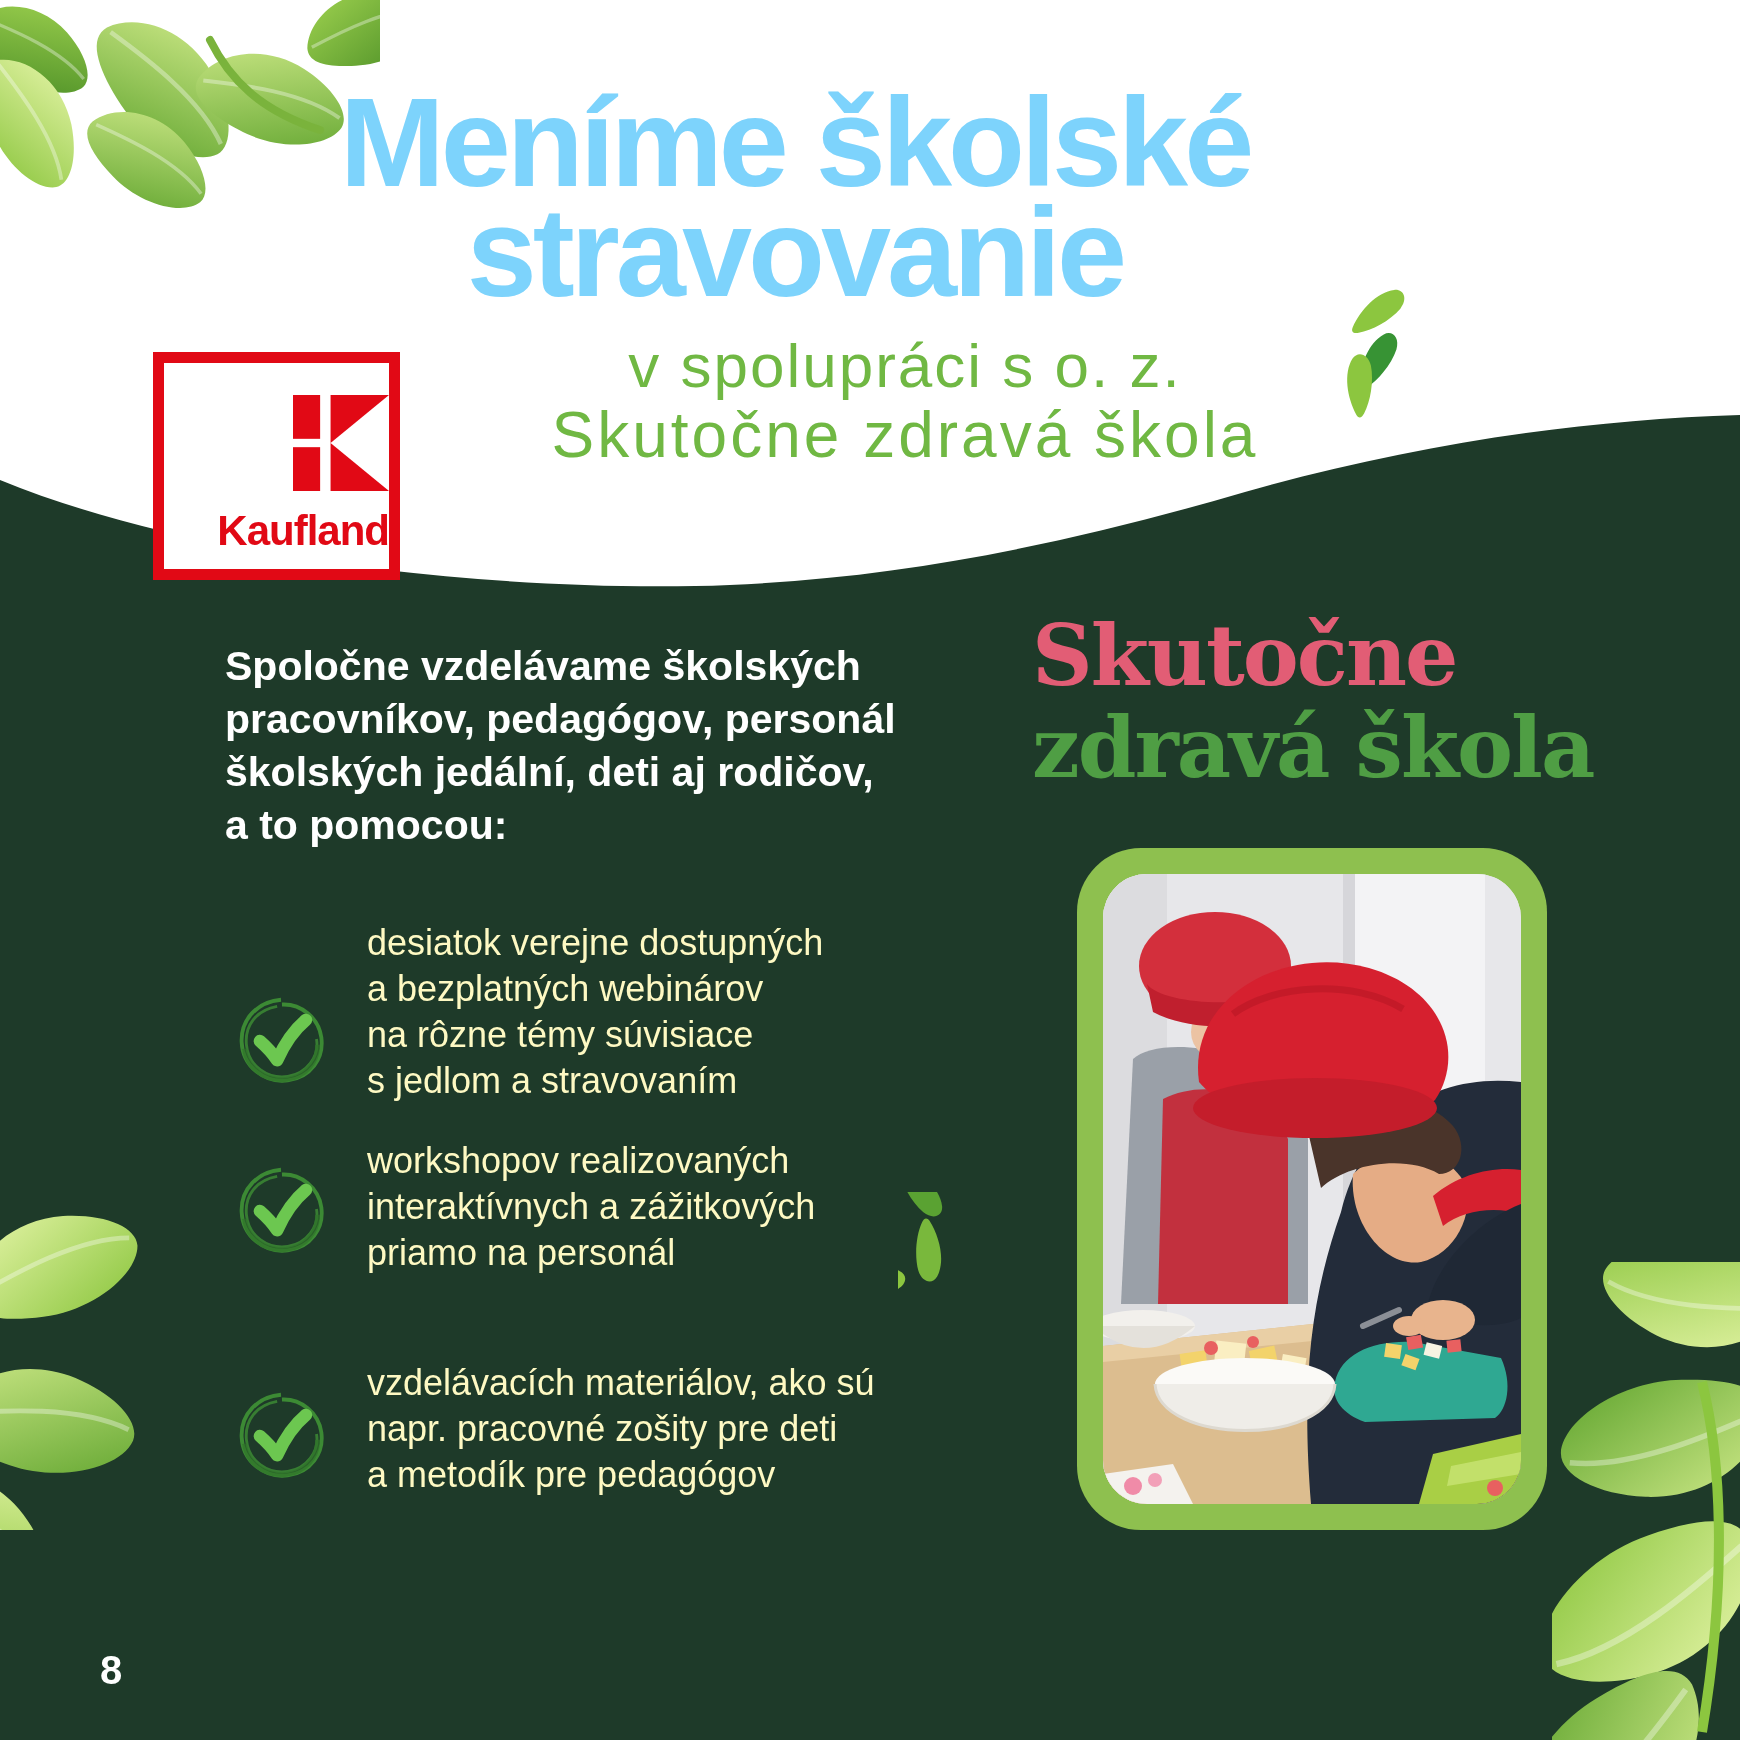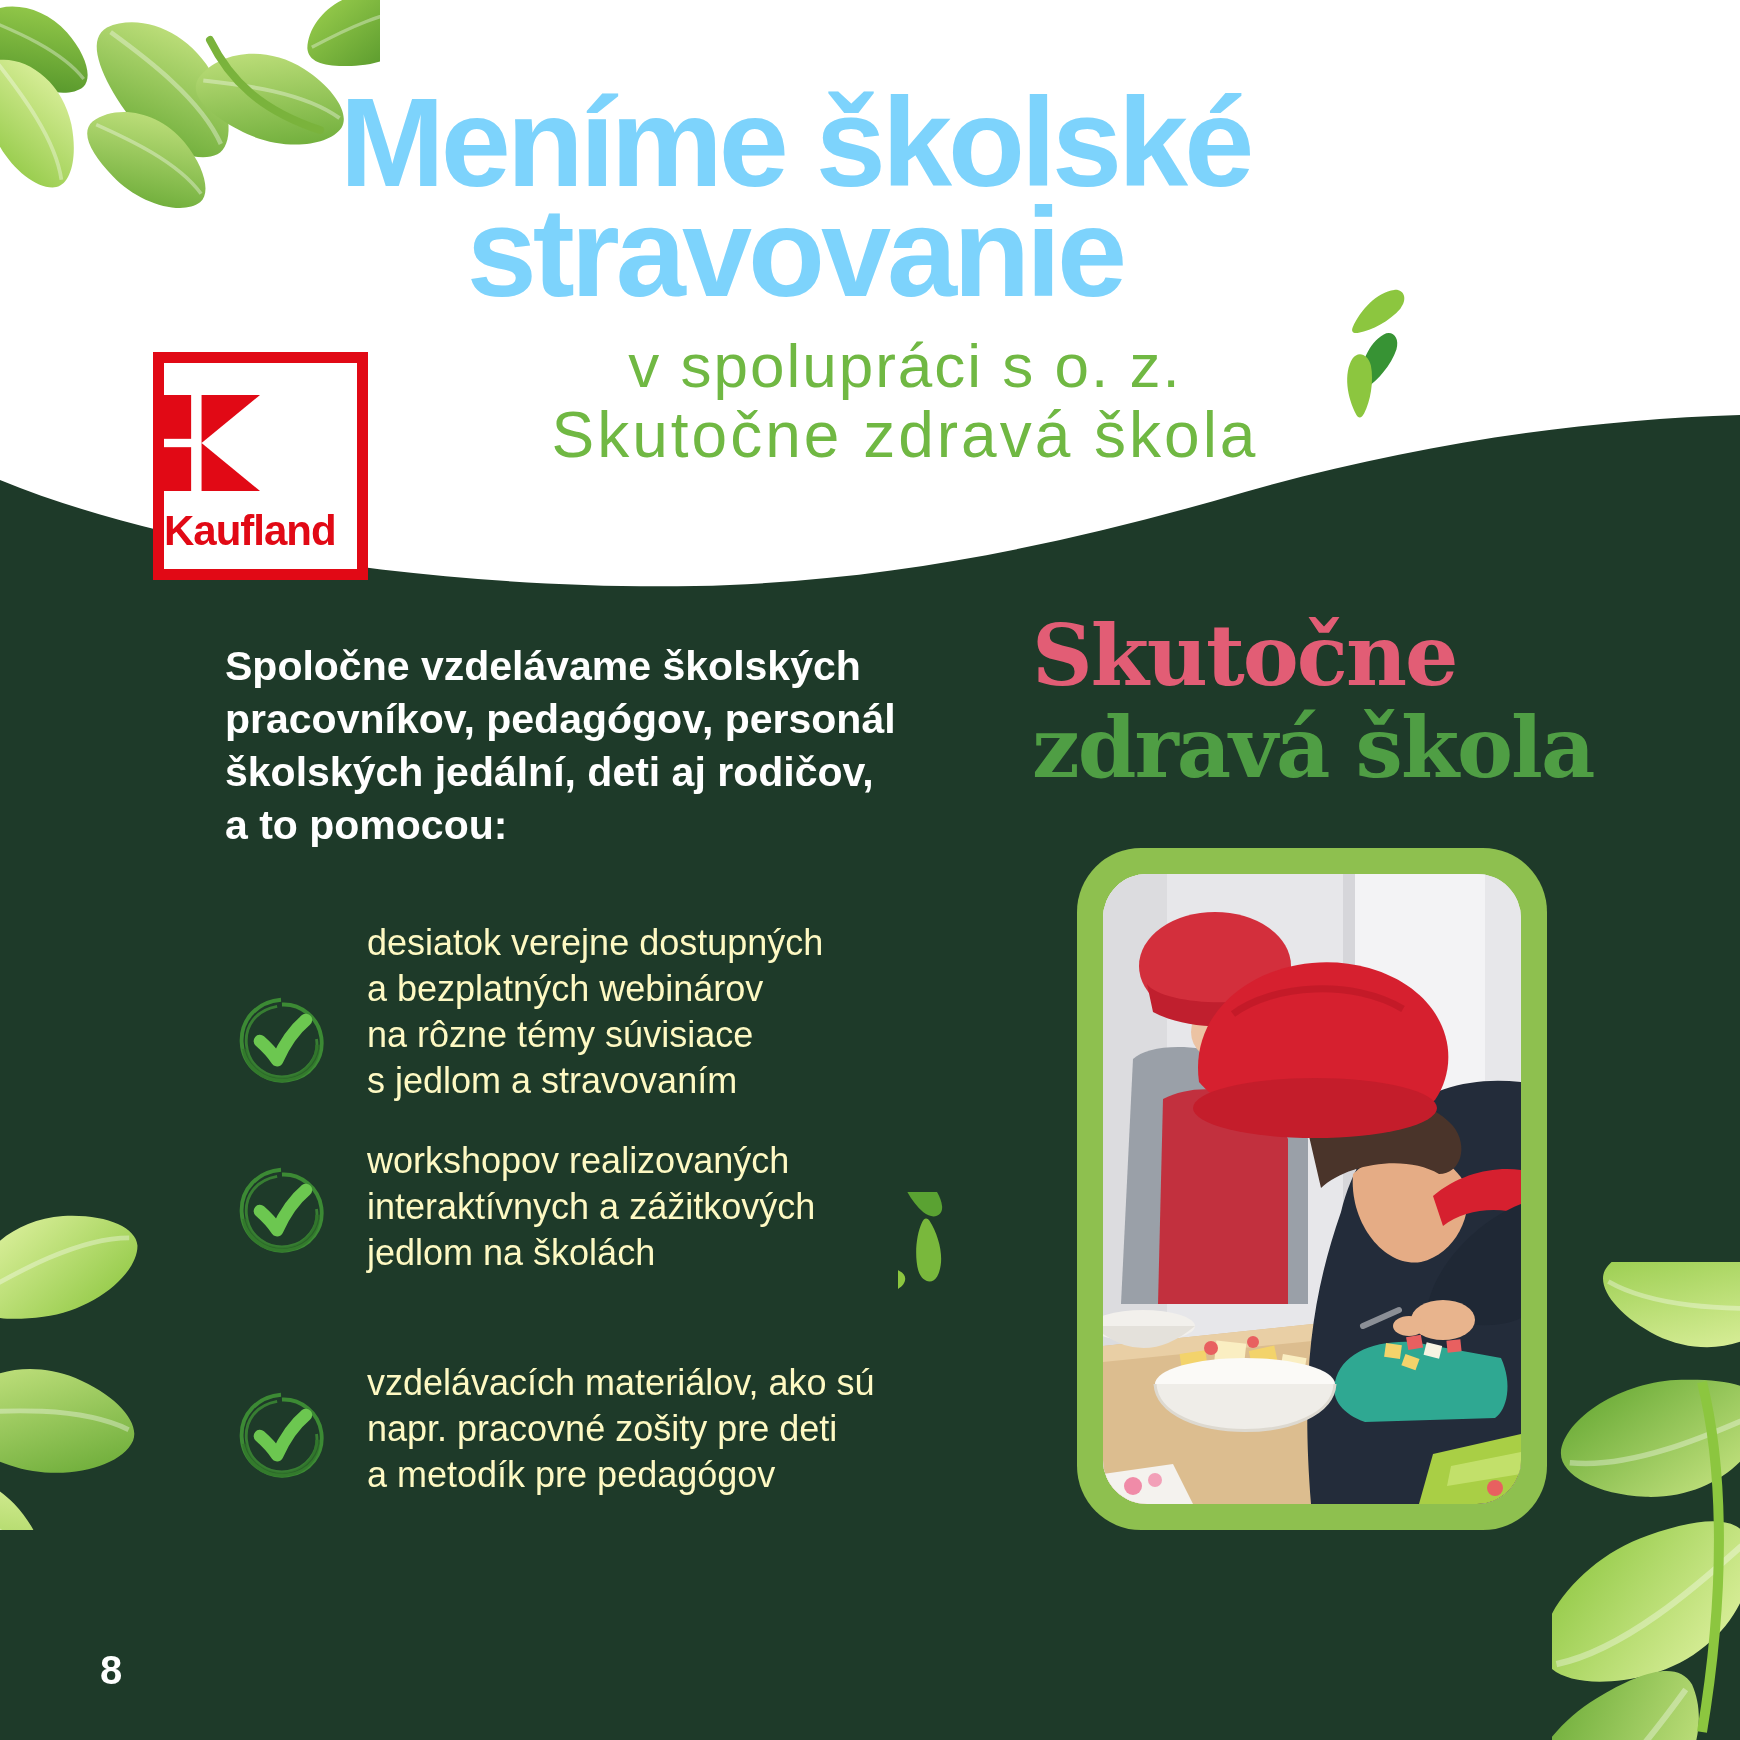--- a/index.html
+++ b/index.html
@@ -18,23 +18,23 @@
     color:#7dd3fc;
   }
   .subtitle1,.subtitle2{
     left:70px;width:1670px;text-align:center;font-weight:normal;color:#70b843;
   }
   .subtitle1{top:330px;font-size:62px;letter-spacing:2px;}
   .subtitle2{top:398px;font-size:64px;letter-spacing:3px;}
 
   
   .klogo{
-    left:153px;top:352px;width:215px;height:228px;background:#ffffff;
+    left:153px;top:352px;width:247px;height:228px;background:#ffffff;
     border:11px solid #e10915;box-sizing:border-box;
-    display:flex;flex-direction:column;align-items:flex-start;justify-content:flex-start;
+    display:flex;flex-direction:column;align-items:flex-end;justify-content:flex-start;
   }
   .klogo .kmark{margin-top:32px;}
   .klogo .kword{
     color:#e10915;font-weight:bold;font-size:42px;letter-spacing:-1px;margin-top:16px;
     font-family:"Liberation Sans",sans-serif;
   }
 
   
   .intro{
     left:225px;top:640px;width:700px;color:#ffffff;font-weight:bold;
@@ -175,21 +175,21 @@
     <div>na rôzne témy súvisiace</div>
     <div>s jedlom a stravovaním</div>
   </div>
 
   <svg class="abs check-icon ck2" viewBox="0 0 100 100">
       <use href="#checkmark"></use>
     </svg>
   <div class="abs check-item-text ci2">
     <div>workshopov realizovaných</div>
     <div>interaktívnych a zážitkových</div>
-    <div>jedlom na školách</div>
+    <div>priamo na personál</div>
   </div>
 
   <svg class="abs check-icon ck3" viewBox="0 0 100 100">
       <use href="#checkmark"></use>
     </svg>
   <div class="abs check-item-text ci3">
     <div>vzdelávacích materiálov, ako sú</div>
     <div>napr. pracovné zošity pre deti</div>
     <div>a metodík pre pedagógov</div>
   </div>

